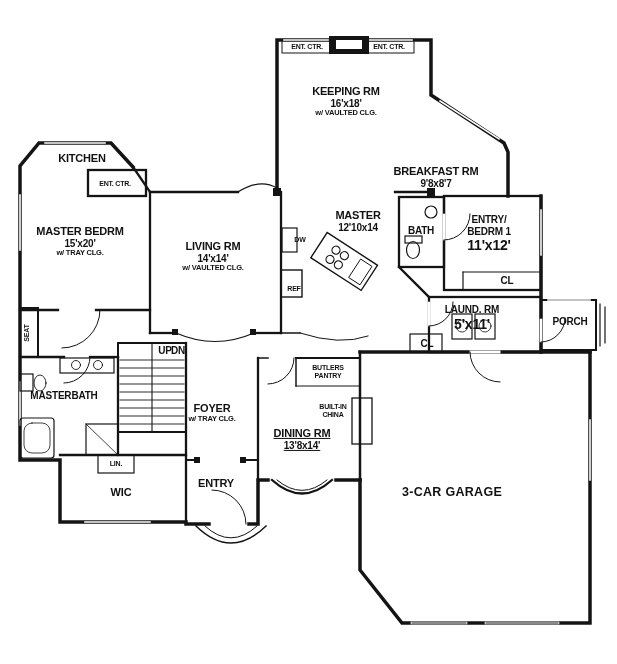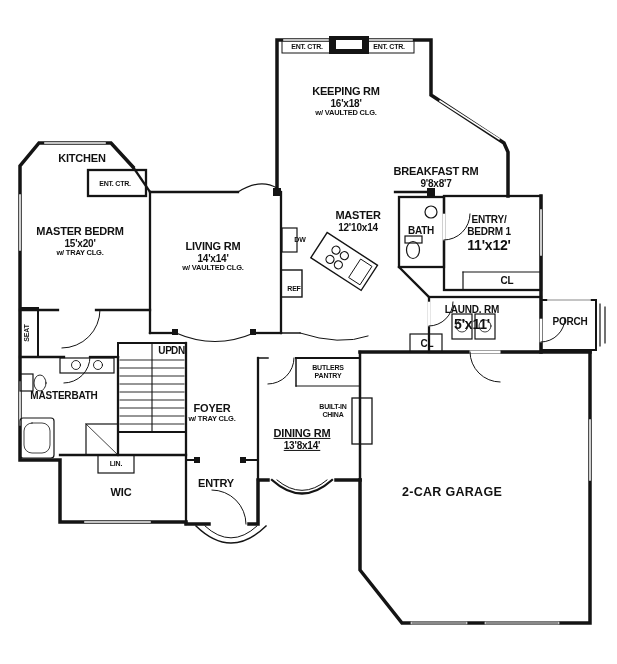--- a/index.html
+++ b/index.html
@@ -265,15 +265,15 @@
     <div class="name">DINING RM</div>
     <div class="dims">13'8x14'</div>
   </div>
 
   <div class="lbl sm" style="left:116px; top:464px;">LIN.</div>
 
   <div class="lbl name" style="left:102px; top:492px;padding-left:38px;">WIC</div>
 
   <div class="lbl name" style="left:216px; top:483px;">ENTRY</div>
 
-  <div class="lbl name12" style="left:452px; top:492px;">2-CAR GARAGE</div>
+  <div class="lbl name12" style="left:452px; top:492px;">3-CAR GARAGE</div>
 
 </div>
 
 </body></html>

